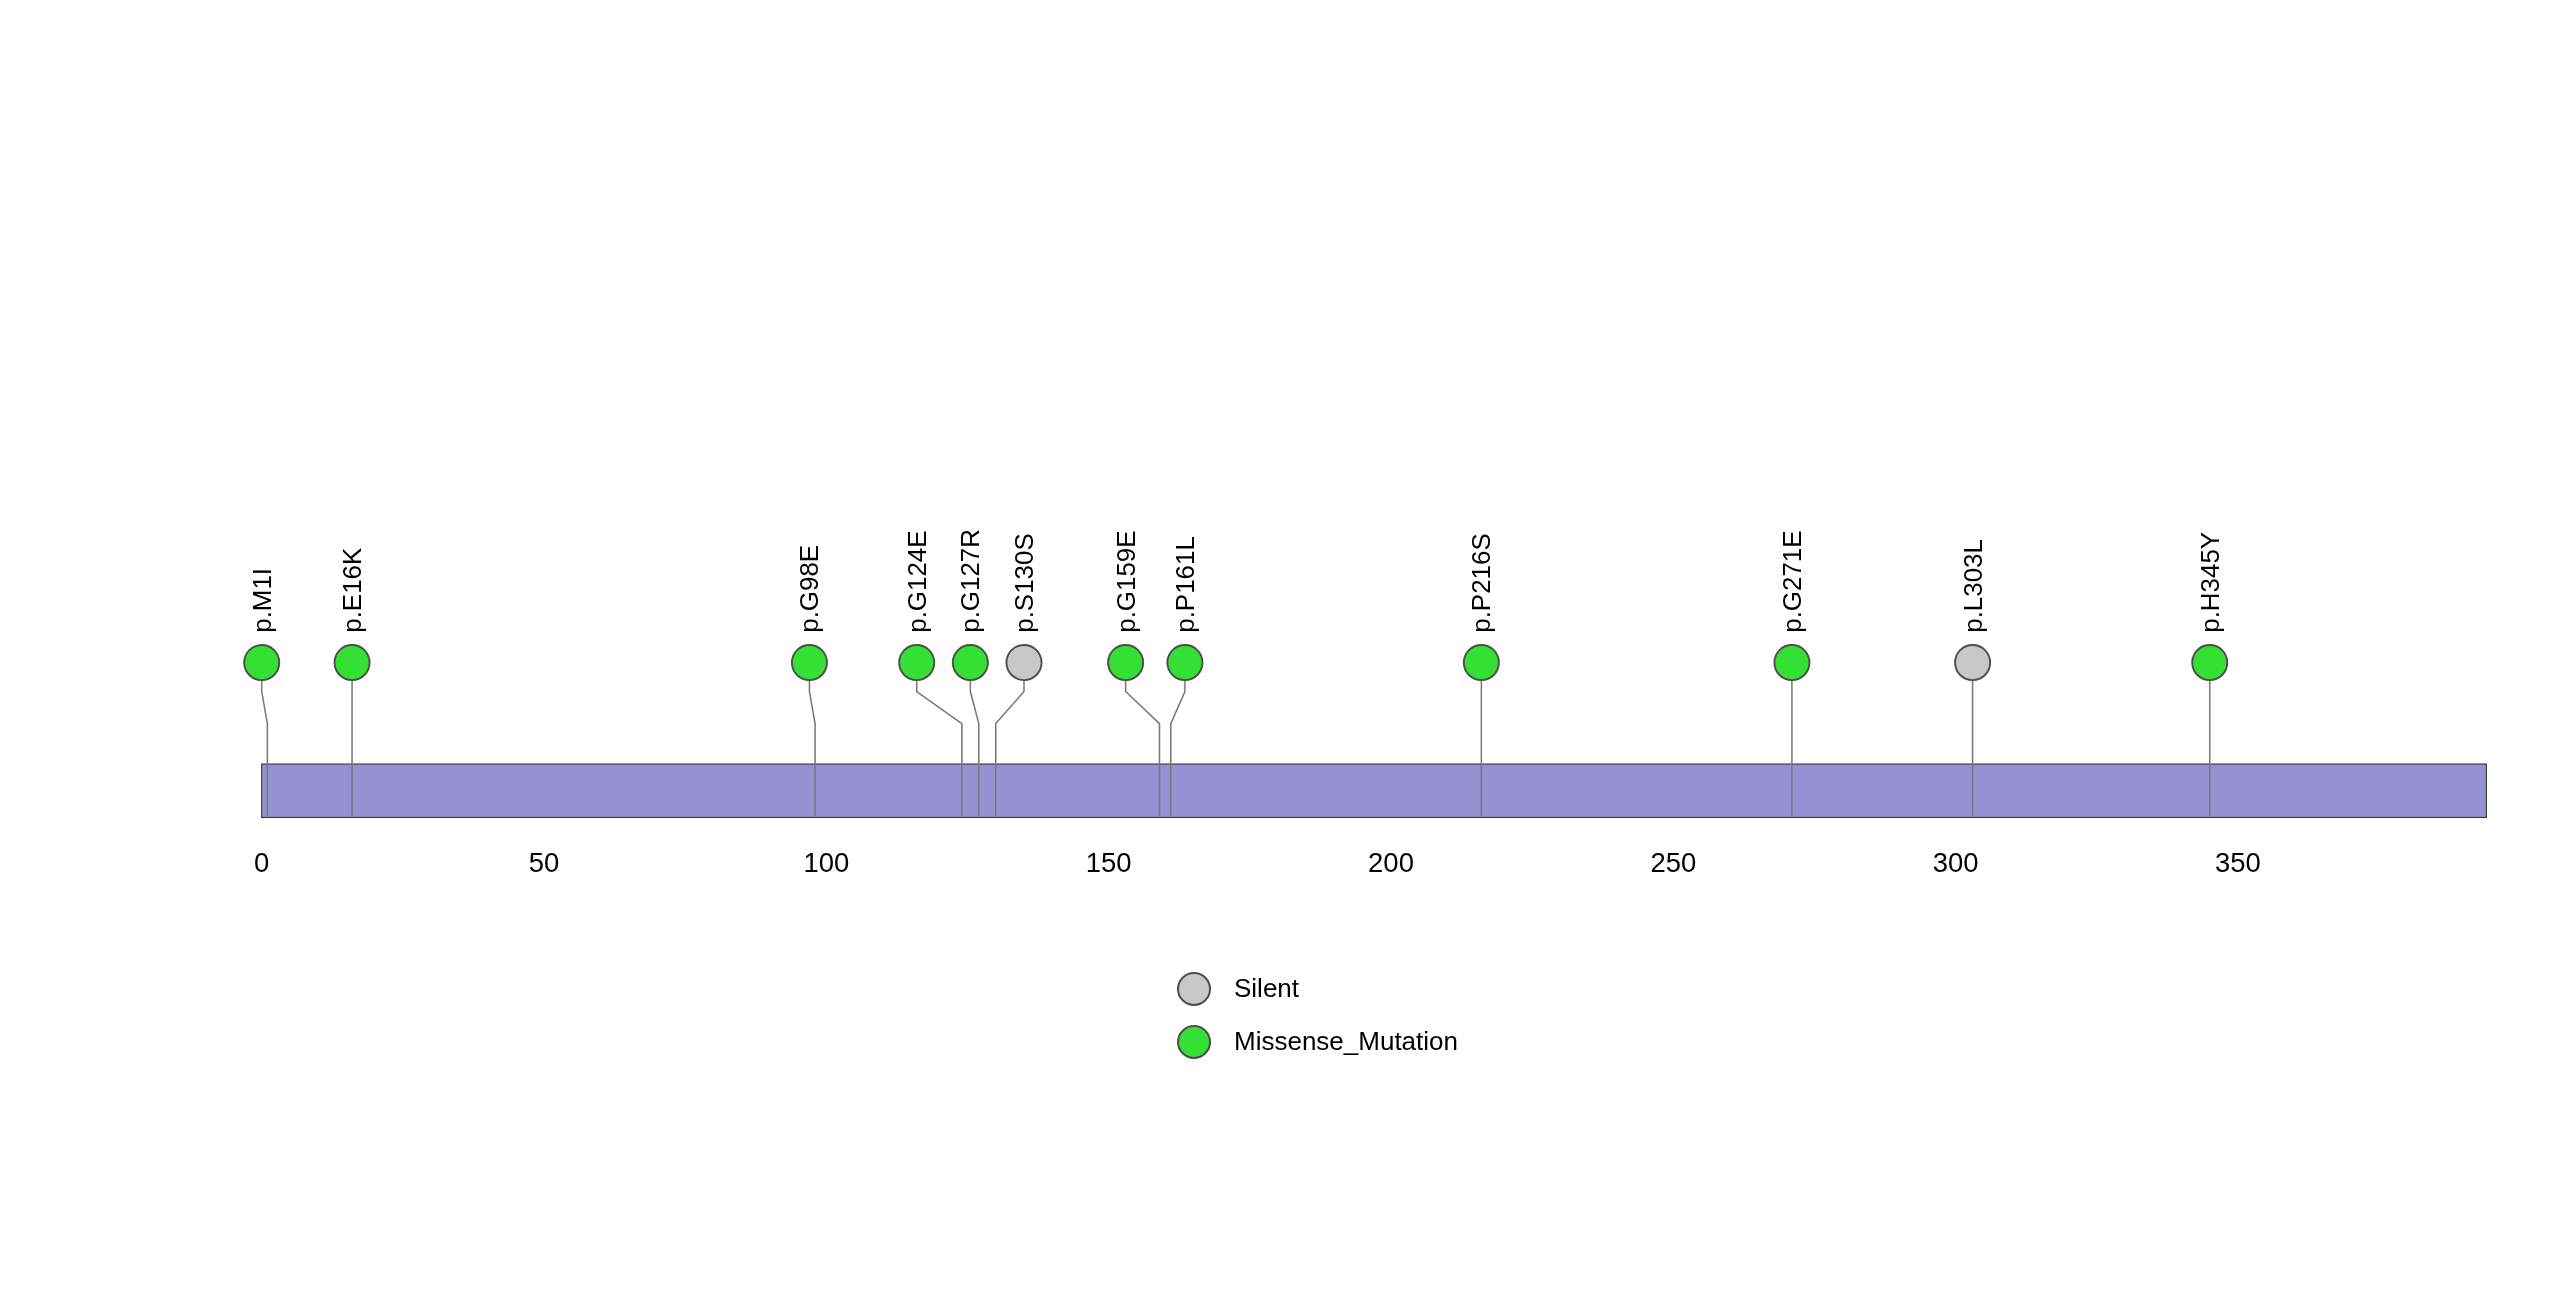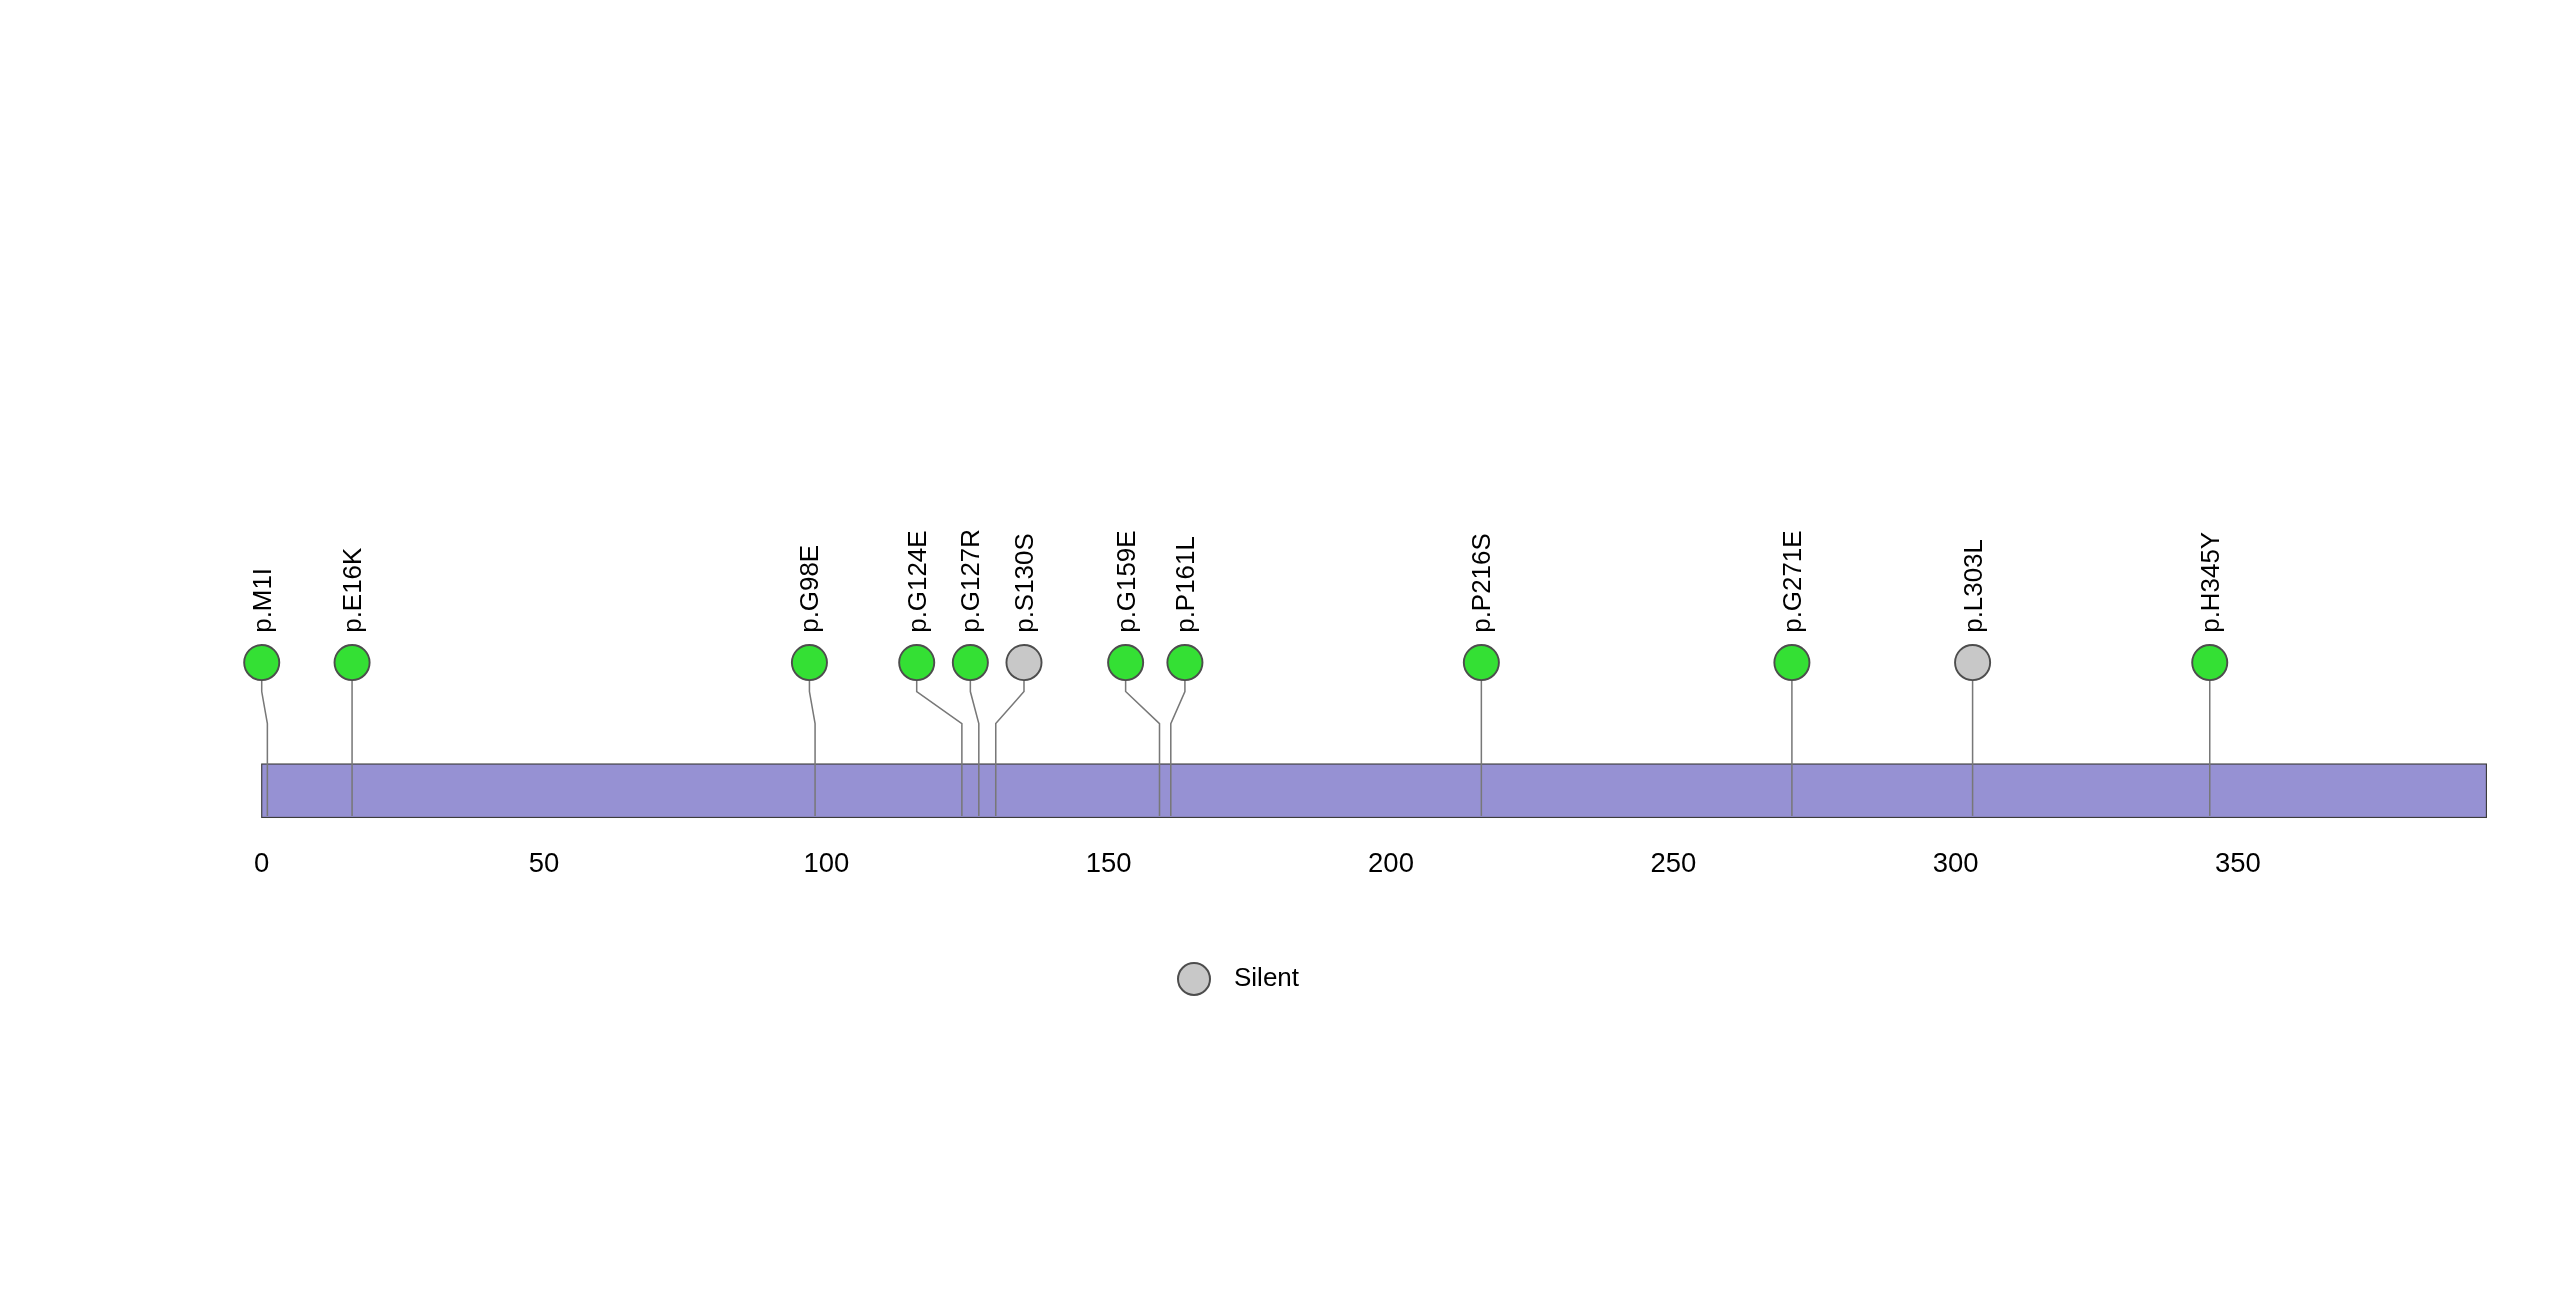--- a/index.html
+++ b/index.html
@@ -20,20 +20,21 @@
     left: 0;
     top: 0;
   }
   .legend {
     position: absolute;
     left: 1177px;
     top: 962px;
   }
   .legend-row {
     display: flex;
+    align-items: center;
     height: 53px;
     gap: 23px;
   }
   .swatch {
     display: inline-block;
     width: 34px;
     height: 34px;
     border-radius: 50%;
     border: 2.3px solid #4d4d4d;
     box-sizing: border-box;
@@ -96,16 +97,20 @@
       <text transform="translate(2585.2000000000003,829) rotate(-90)" font-size="34" fill="#000000" dominant-baseline="central" text-anchor="start">p.L303L</text>
       <circle cx="2896" cy="868" r="23" fill="#34E034" stroke="#4d4d4d" stroke-width="2.5"></circle>
       <text transform="translate(2896,829) rotate(-90)" font-size="34" fill="#000000" dominant-baseline="central" text-anchor="start">p.H345Y</text>
     </svg>
 
   <div class="legend">
     <div class="legend-row">
       <span class="swatch" id="swatch-silent" style="background: rgb(200, 200, 200);"></span>
       <span class="legend-label">Silent</span>
     </div>
+    <div class="legend-row">
+      <span class="swatch" id="swatch-missense" style="background: rgb(52, 224, 52);"></span>
+      <span class="legend-label">Missense_Mutation</span>
+    </div>
   </div>
 
 </div>
 
 
 </body></html>

